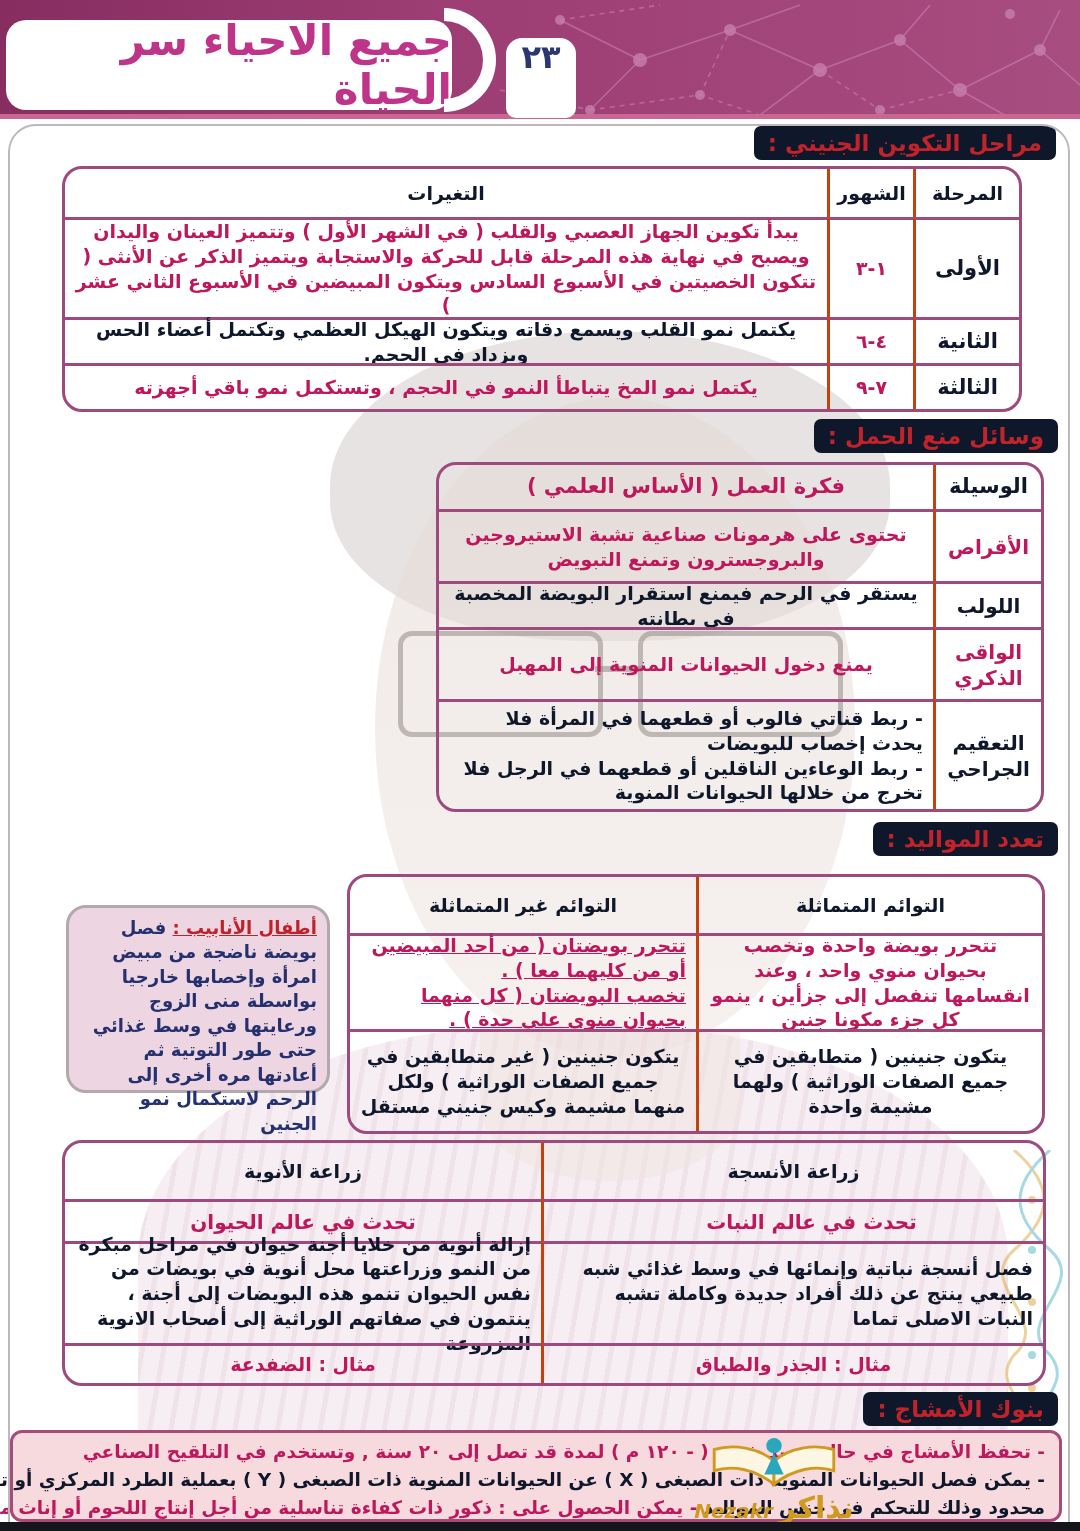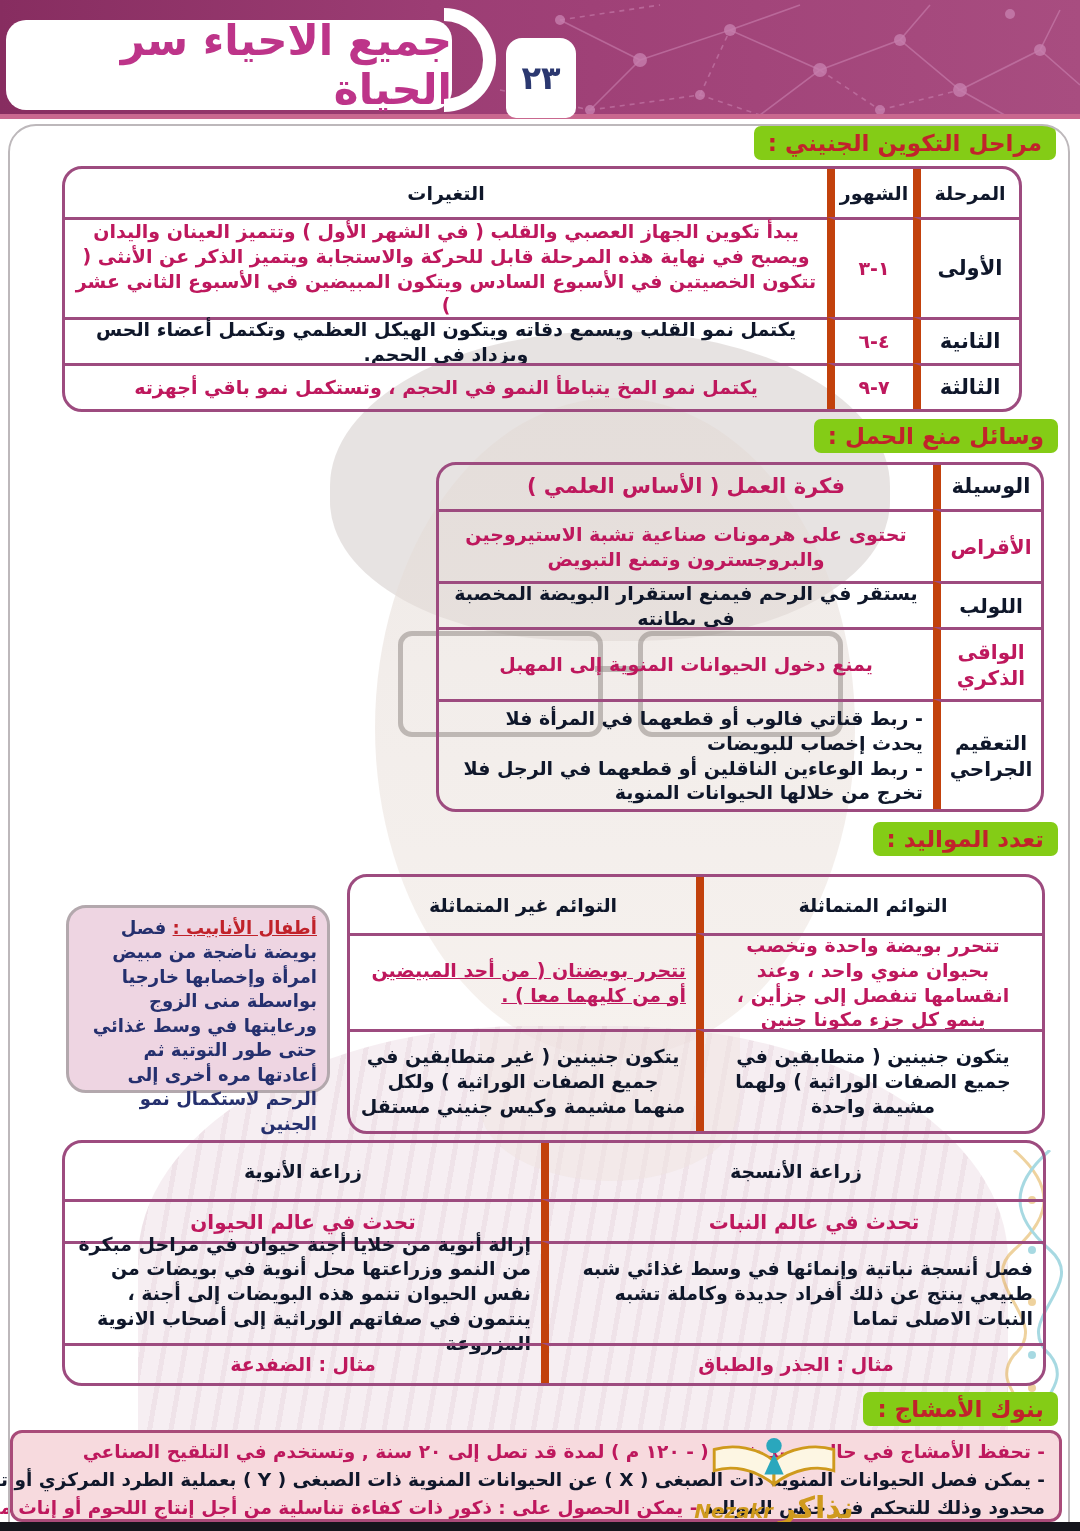--- a/index.html
+++ b/index.html
@@ -6,44 +6,44 @@
   body{font-family:"DejaVu Sans",sans-serif;font-weight:700;}
   #page{position:relative;width:1080px;height:1531px;overflow:hidden;background:#ffffff;direction:rtl;}
   .abs{position:absolute;box-sizing:border-box;}
 
   
   .band{left:0;top:0;width:1080px;height:118px;background:linear-gradient(90deg,#872d60 0%,#9c3d74 40%,#a84d80 100%);z-index:2;}
   .band-line{left:0;top:114px;width:1080px;height:5px;background:#c9688f;z-index:3;}
   .title-box{left:6px;top:20px;width:446px;height:90px;background:#ffffff;border-radius:20px;display:flex;align-items:center;justify-content:center;z-index:4;}
   .title-box span{color:#bd3489;font-size:42px;letter-spacing:-1px;}
   .paren{left:444px;top:8px;width:52px;height:104px;border:13px solid #ffffff;border-left:none;border-radius:0 58px 58px 0;z-index:4;}
-  .page-tab{left:506px;top:38px;width:70px;height:80px;background:#ffffff;border-radius:16px 16px 10px 10px;display:flex;align-items:center;justify-content:center;z-index:4;}
+  .page-tab{left:506px;top:38px;width:70px;height:80px;background:#ffffff;border-radius:16px 16px 10px 10px;display:flex;justify-content:center;z-index:4;}
   .page-tab span{color:#2b3870;font-size:32px;}
 
   
   .frame{left:8px;top:124px;width:1062px;height:1400px;border:2px solid #bdb8bb;border-radius:28px 28px 0 0;z-index:3;pointer-events:none;}
   .photo{left:10px;top:126px;width:1058px;height:1396px;border-radius:26px 26px 0 0;overflow:hidden;z-index:0;}
   .hair{position:absolute;left:320px;top:205px;width:560px;height:310px;background:#c9c1be;border-radius:50% 50% 45% 45%;opacity:.45;}
   .face{position:absolute;left:365px;top:272px;width:480px;height:660px;background:linear-gradient(#e2d9d4,#efe6e0);border-radius:50%;opacity:.55;}
   .lens{position:absolute;width:195px;height:96px;border:5px solid #8a817e;border-radius:14px;opacity:.5;}
   .bridge{position:absolute;left:585px;top:540px;width:46px;height:6px;background:#8a817e;opacity:.5;}
   .shirt{position:absolute;left:128px;top:900px;width:870px;height:520px;border-radius:45% 45% 0 0;background:repeating-linear-gradient(100deg,#eddde5 0 16px,#dfc6d2 16px 21px);opacity:.5;}
   .neckline{position:absolute;left:470px;top:905px;width:260px;height:150px;background:#efe4df;border-radius:0 0 50% 50%;opacity:.5;}
 
   
-  .badge{background:#84cc16;color:#c1232b;border-radius:7px;display:flex;align-items:center;justify-content:center;font-size:23px;padding:0 14px;height:34px;z-index:2;white-space:nowrap;}
+  .badge{background:#0f172a;color:#c1232b;border-radius:7px;display:flex;align-items:center;justify-content:center;font-size:23px;padding:0 14px;height:34px;z-index:2;white-space:nowrap;}
   #badge-stages{right:24px;top:126px;}
   #badge-contraception{right:22px;top:419px;}
   #badge-births{right:22px;top:822px;}
   #badge-gametes{right:22px;top:1392px;}
 
   
   .tbl{border:3px solid #9d4b7f;border-radius:20px;overflow:hidden;display:grid;direction:rtl;z-index:2;background:transparent;}
   .tbl>div{display:flex;flex-direction:column;align-items:center;justify-content:center;text-align:center;padding:3px 10px;box-sizing:border-box;font-size:19px;line-height:1.3;}
-  .bl{border-left:8px solid #c2410c;}
+  .bl{border-left:3px solid #c2410c;}
   .bt{border-top:3px solid #9d4b7f;}
   .t-red{color:#0f172a;}
   .t-navy{color:#be185d;}
   .hdr{font-size:23px;}
 
   #tbl-stages{left:62px;top:166px;width:960px;grid-template-columns:106px 86px 1fr;grid-template-rows:48px 100px 46px 46px;}
   #tbl-contraception{left:436px;top:462px;width:608px;grid-template-columns:108px 1fr;grid-template-rows:44px 72px 46px 72px 110px;}
   #tbl-births{left:347px;top:874px;width:698px;grid-template-columns:1fr 1fr;grid-template-rows:56px 96px 102px;}
   #tbl-culture{left:62px;top:1140px;width:984px;grid-template-columns:502px 1fr;grid-template-rows:56px 42px 102px 40px;}
   .bullets{align-items:flex-start !important;text-align:right !important;}
@@ -173,20 +173,21 @@
   <div class="abs badge" id="badge-births">
     <span>تعدد المواليد :</span>
   </div>
   <div class="abs tbl" id="tbl-births">
     <div class="hdr t-red bl">التوائم المتماثلة</div>
     <div class="hdr t-red">التوائم غير المتماثلة</div>
 
     <div class="t-navy bl bt">تتحرر بويضة واحدة وتخصب بحيوان منوي واحد ، وعند انقسامها تنفصل إلى جزأين ، ينمو كل جزء مكونا جنين</div>
     <div class="t-navy bt" style="text-align:right;align-items:flex-end;text-decoration:underline;">
       <div>تتحرر بويضتان ( من أحد المبيضين أو من كليهما معا ) .</div>
+      <div>تخصب البويضتان ( كل منهما بحيوان منوي على حدة ) .</div>
     </div>
 
     <div class="t-red bl bt">يتكون جنينين ( متطابقين في جميع الصفات الوراثية ) ولهما مشيمة واحدة</div>
     <div class="t-red bt">يتكون جنينين ( غير متطابقين في جميع الصفات الوراثية ) ولكل منهما مشيمة وكيس جنيني مستقل</div>
   </div>
 
   <div class="abs" id="ivf-box">
     <span class="ttl">أطفال الأنابيب :</span>
     <span class="bdy">فصل بويضة ناضجة من مبيض امرأة وإخصابها خارجيا بواسطة منى الزوج ورعايتها في وسط غذائي حتى طور التوتية ثم أعادتها مره أخرى إلى الرحم لاستكمال نمو الجنين</span>
   </div>

